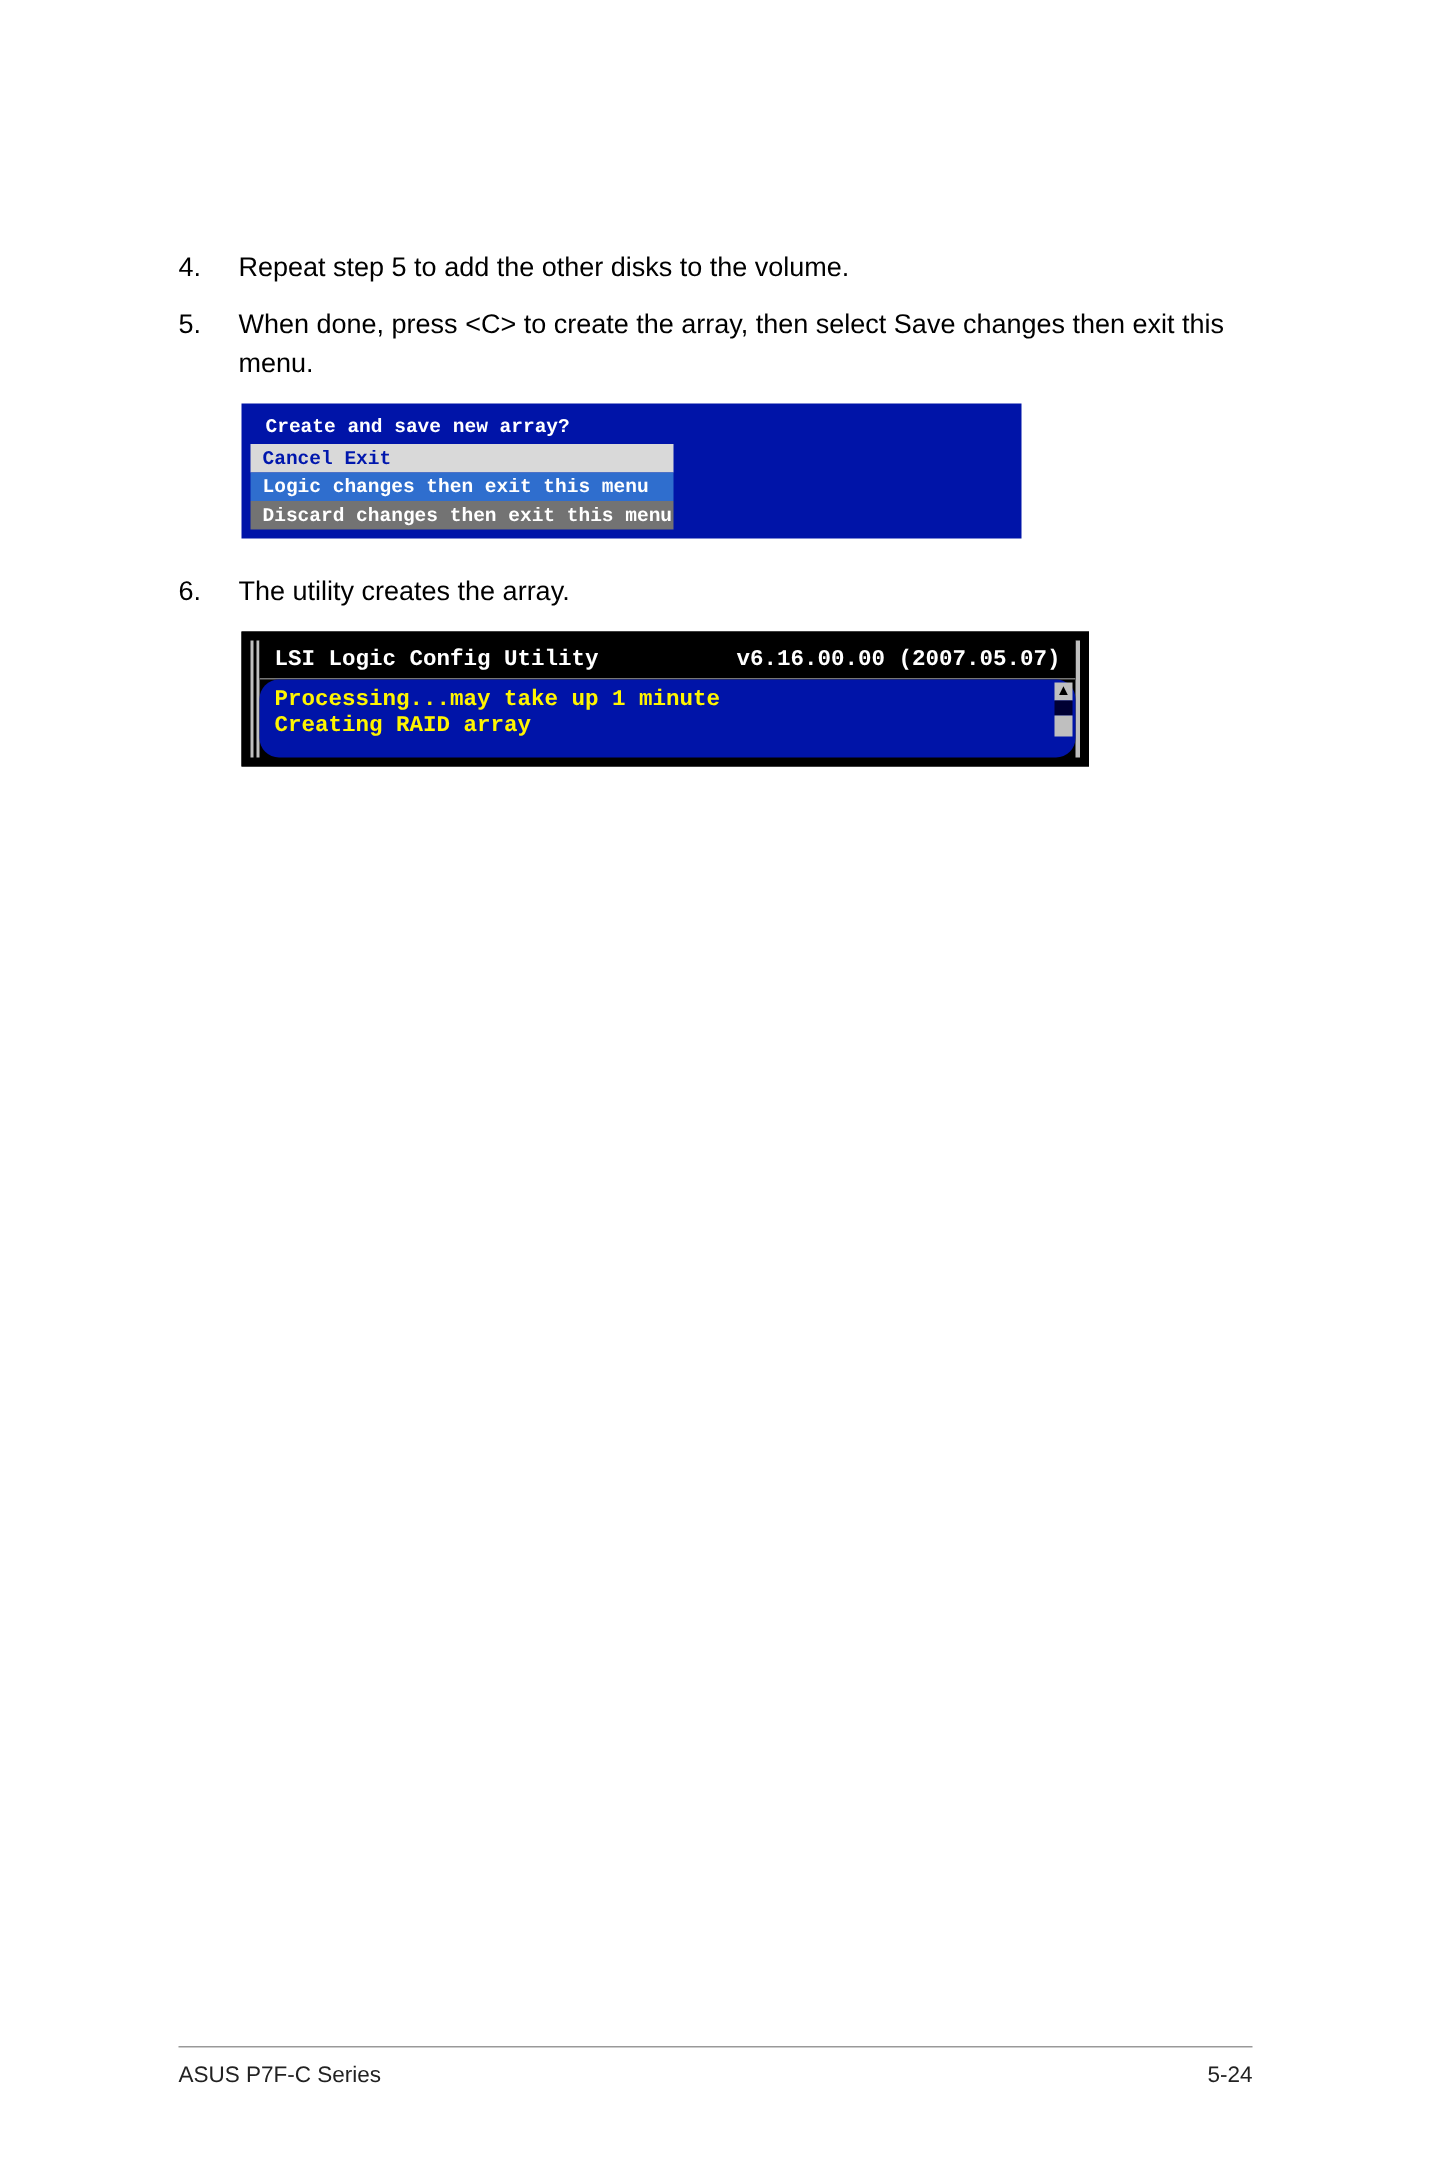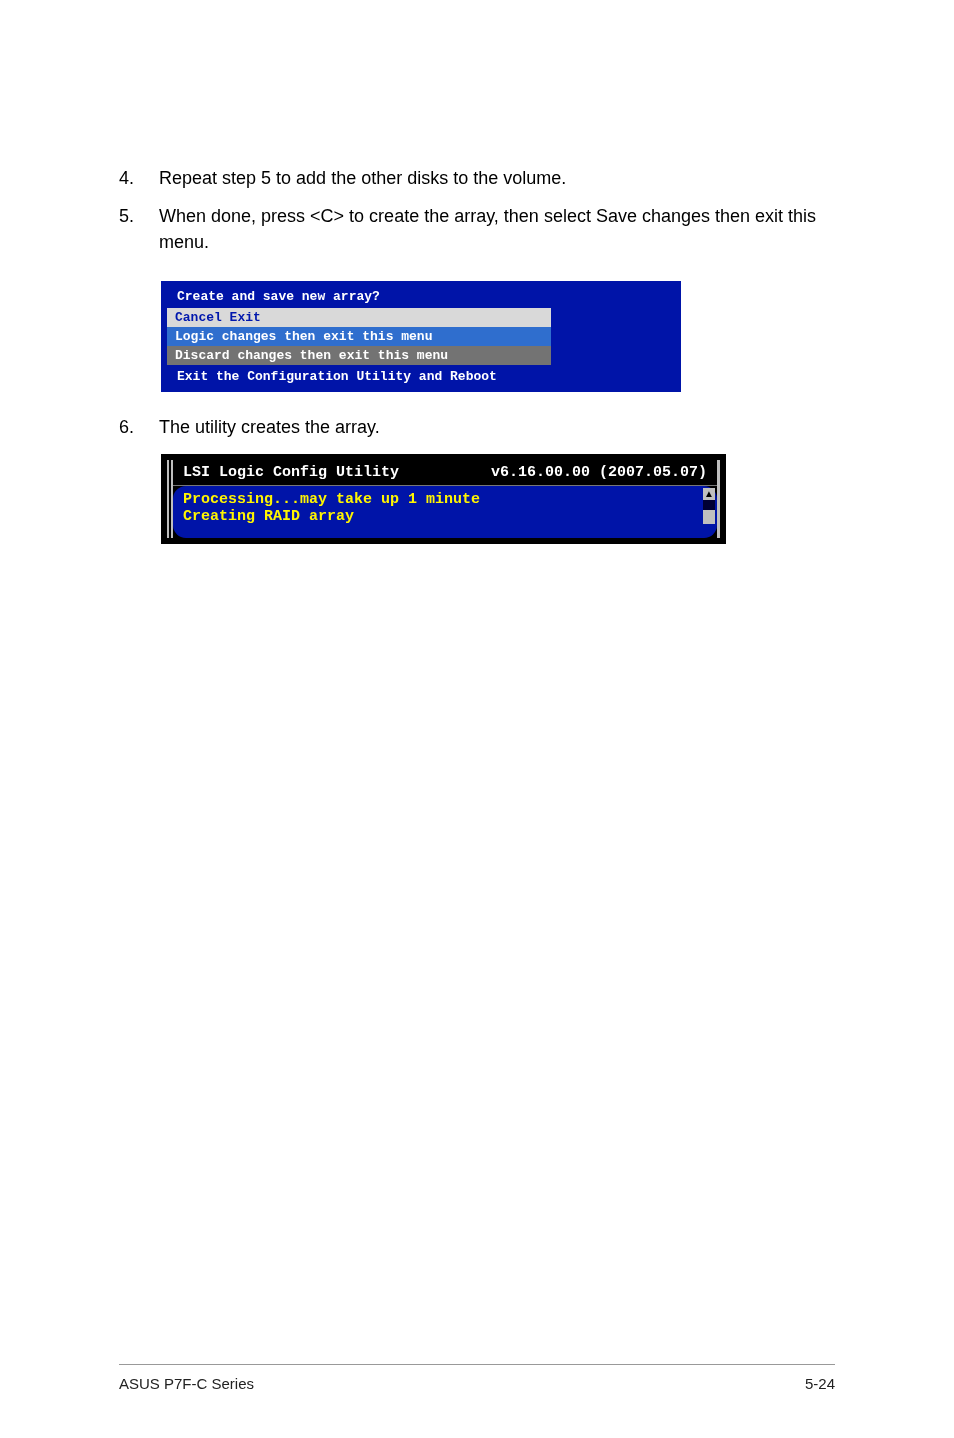--- a/index.html
+++ b/index.html
@@ -16,39 +16,39 @@
       margin-bottom: 12px;
       font-size: 18px;
       color: #000;
       line-height: 1.45;
     }
     .step-num { width: 40px; flex-shrink: 0; }
     .step-text { flex: 1; }
 
     
     .menu-box {
-      margin: 26px 0 22px 42px;
+      margin: 14px 0 22px 42px;
       width: 520px;
       background: #0014a8;
       padding: 4px 6px 6px 6px;
     }
     .menu-title {
       color: #ffffff;
       font-family: "Courier New", monospace;
       font-size: 13px;
       font-weight: bold;
       padding: 4px 4px 4px 10px;
     }
     .menu-inner { }
     .menu-item {
       font-family: "Courier New", monospace;
       font-size: 13px;
       font-weight: bold;
       padding: 2px 0 2px 8px;
-      width: 384px;
+      width: 282px;
     }
     .mi-highlight { background: #d9d9d9; color: #0017ad; }
     .mi-save { background: #2f6ece; color: #ffffff; }
     .mi-discard { background: #737373; color: #ffffff; }
     .menu-footer {
       color: #ffffff;
       font-family: "Courier New", monospace;
       font-size: 13px;
       font-weight: bold;
       padding: 4px 4px 2px 10px;
@@ -133,21 +133,20 @@
   <div class="step-text">When done, press &lt;C&gt; to create the array, then select Save changes then exit this menu.</div>
 </div>
 
 <div class="menu-box">
   <div class="menu-title">Create and save new array?</div>
   <div class="menu-inner">
     <div class="menu-item mi-highlight">Cancel Exit</div>
     <div class="menu-item mi-save">Logic changes then exit this menu</div>
     <div class="menu-item mi-discard">Discard changes then exit this menu</div>
   </div>
-  <div class="menu-footer">Exit the Configuration Utility and Reboot</div>
 </div>
 
 <div class="step-row">
   <div class="step-num">6.</div>
   <div class="step-text">The utility creates the array.</div>
 </div>
 
 <div class="term-wrap">
   <div class="term-inner">
     <div class="term-header">

